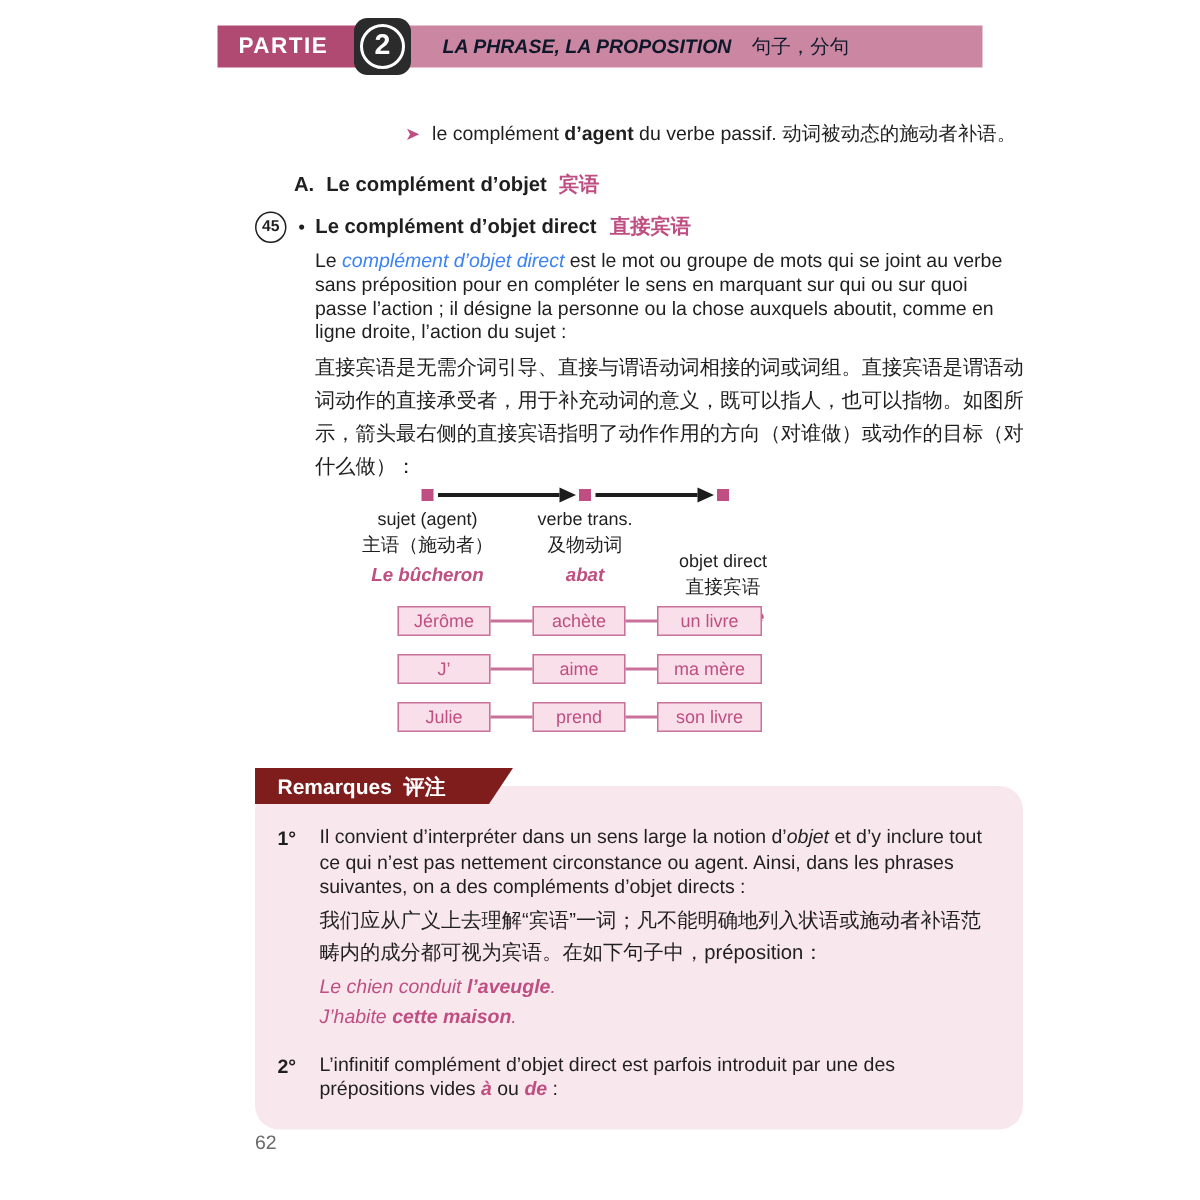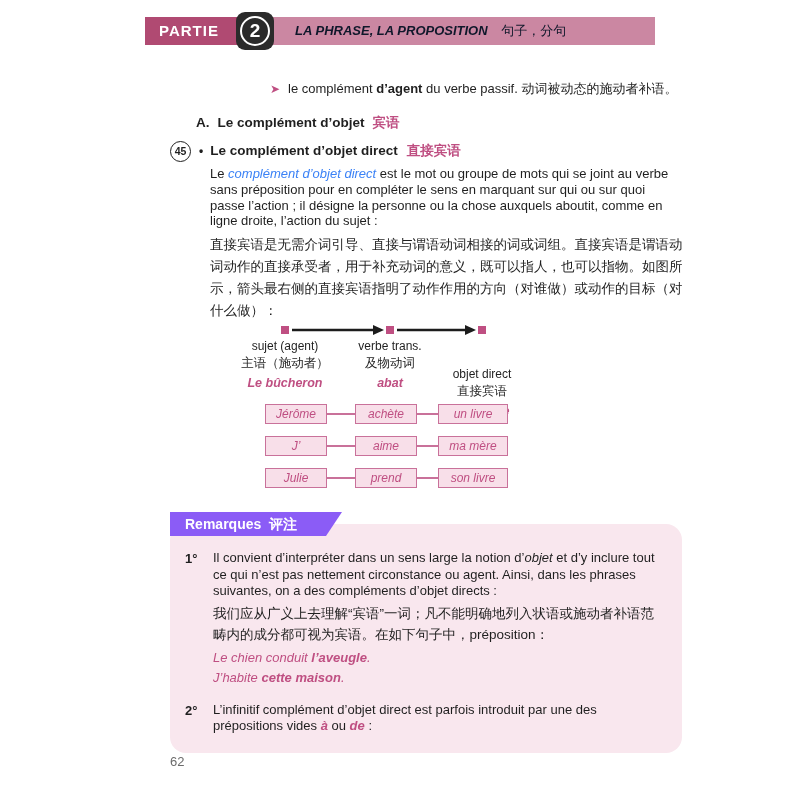--- a/index.html
+++ b/index.html
@@ -60,30 +60,30 @@
   .dcol .fr { display:block; font-size:12px; }
   .dcol .zh { display:block; font-size:12.5px; margin-top:2px; }
   .dcol .ex { display:block; font-size:12.5px; margin-top:4px; color:#bf4f82; font-style:italic; font-weight:bold; }
   
   .examples { position:absolute; top:404px; left:210px; width:470px; }
   .ex-row { position:relative; height:20px; margin-bottom:12px; }
   .ex-line { position:absolute; top:9px; left:85px; width:178px; height:1.6px; background:#c9719a; }
   .ex-box {
     position:absolute; top:0; height:20px; line-height:18px; text-align:center;
     border:1px solid #c9719a; background:#f8dfe9; color:#bf4f82;
-    font-style:italic; font-size:12px;
+    font-size:12px;
   }
   .ex-box.b1 { left:55px; width:62px; }
   .ex-box.b2 { left:145px; width:62px; }
   .ex-box.b3 { left:228px; width:70px; }
   
   .remarques { position:absolute; top:512px; left:170px; width:512px; }
   .rem-banner {
     position:absolute; top:0; left:0; z-index:2; height:24px; width:172px;
-    background:#8b5cf6; color:#fff; font-weight:bold; font-size:14px;
+    background:#7f1d1d; color:#fff; font-weight:bold; font-size:14px;
     line-height:24px; padding-left:15px;
     clip-path:polygon(0 0, 100% 0, calc(100% - 16px) 100%, 0 100%);
   }
   .rem-panel {
     position:relative; top:12px; background:#f9e7ee; border-radius:16px;
     padding:24px 22px 18px 15px; min-height:188px;
   }
   .rem-item { display:flex; margin-top:2px; }
   .rem-item + .rem-item { margin-top:15px; }
   .rem-num { width:28px; flex:none; font-weight:bold; font-size:13px; padding-top:1px; }

